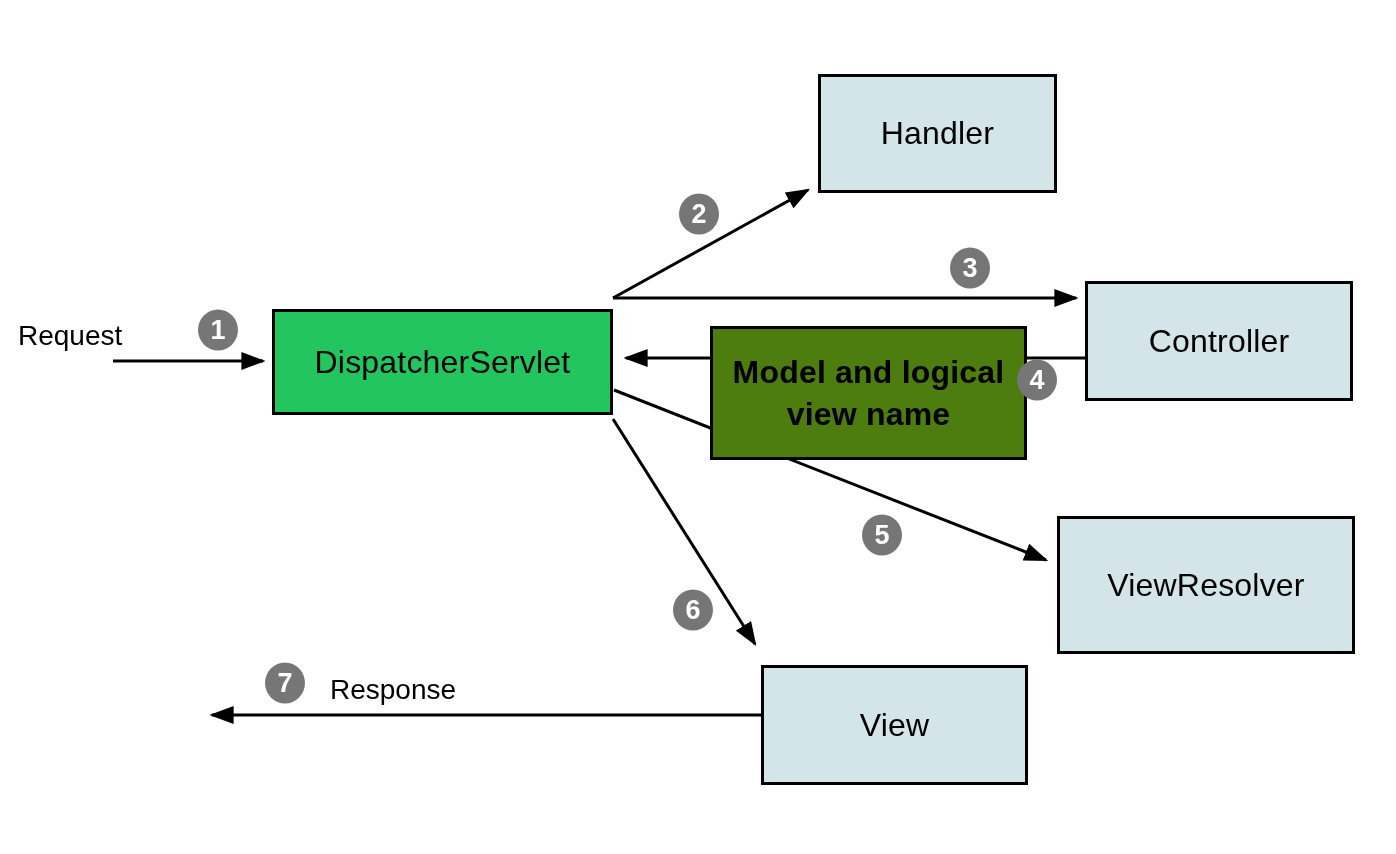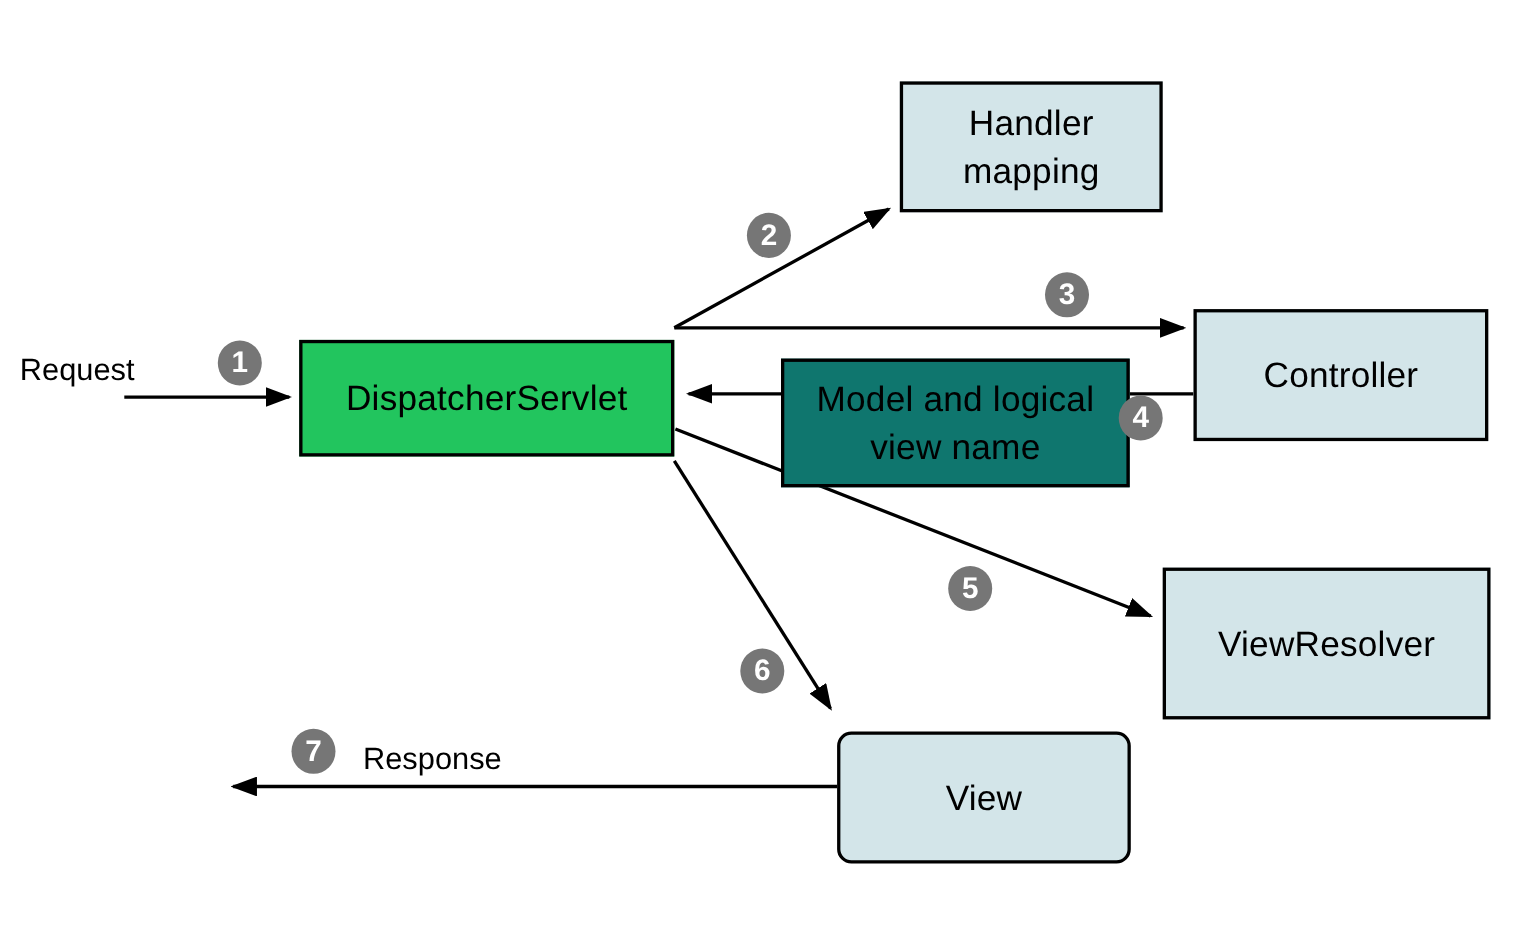--- a/index.html
+++ b/index.html
@@ -77,33 +77,32 @@
         <line x1="613" y1="419" x2="755" y2="644" stroke="#000000" stroke-width="3" marker-end="url(#ah)"></line>
         <line x1="761" y1="715" x2="212" y2="715" stroke="#000000" stroke-width="3" marker-end="url(#ah)"></line>
       </g>
   </svg>
   <div id="nodes-layer">
       <div class="node" style="left: 272px; top: 298px; width: 341px; height: 106px; background: #22c55e; border-color: rgb(0, 0, 0);">
         <div>DispatcherServlet</div>
       </div>
       <div class="node" style="left: 818px; top: 63px; width: 239px; height: 119px; background: rgb(211, 229, 233); border-color: rgb(0, 0, 0);">
         <div>Handler</div>
-        <div>mapping</div>
       </div>
       <div class="node" style="left: 1085px; top: 270px; width: 268px; height: 120px; background: rgb(211, 229, 233); border-color: rgb(0, 0, 0);">
         <div>Controller</div>
       </div>
-      <div class="node" style="left: 710px; top: 315px; width: 317px; height: 117px; background: #0f766e; border-color: rgb(0, 0, 0);">
+      <div class="node" style="left: 710px; top: 315px; width: 317px; height: 134px; background: #4d7c0f; border-color: rgb(0, 0, 0); font-weight: bold;">
         <div>Model and logical</div>
         <div>view name</div>
       </div>
       <div class="node" style="left: 1057px; top: 505px; width: 298px; height: 138px; background: rgb(211, 229, 233); border-color: rgb(0, 0, 0);">
         <div>ViewResolver</div>
       </div>
-      <div class="node" style="left: 761px; top: 654px; width: 267px; height: 120px; background: rgb(211, 229, 233); border-color: rgb(0, 0, 0); border-radius: 13px;">
+      <div class="node" style="left: 761px; top: 654px; width: 267px; height: 120px; background: rgb(211, 229, 233); border-color: rgb(0, 0, 0);">
         <div>View</div>
       </div>
     </div>
   <div id="badges-layer">
       <div class="badge" style="left: 218px; top: 330px; background: rgb(118, 118, 118); color: rgb(255, 255, 255);">1</div>
       <div class="badge" style="left: 699px; top: 214px; background: rgb(118, 118, 118); color: rgb(255, 255, 255);">2</div>
       <div class="badge" style="left: 970px; top: 268px; background: rgb(118, 118, 118); color: rgb(255, 255, 255);">3</div>
       <div class="badge" style="left: 1037px; top: 380px; background: rgb(118, 118, 118); color: rgb(255, 255, 255);">4</div>
       <div class="badge" style="left: 882px; top: 535px; background: rgb(118, 118, 118); color: rgb(255, 255, 255);">5</div>
       <div class="badge" style="left: 693px; top: 610px; background: rgb(118, 118, 118); color: rgb(255, 255, 255);">6</div>

